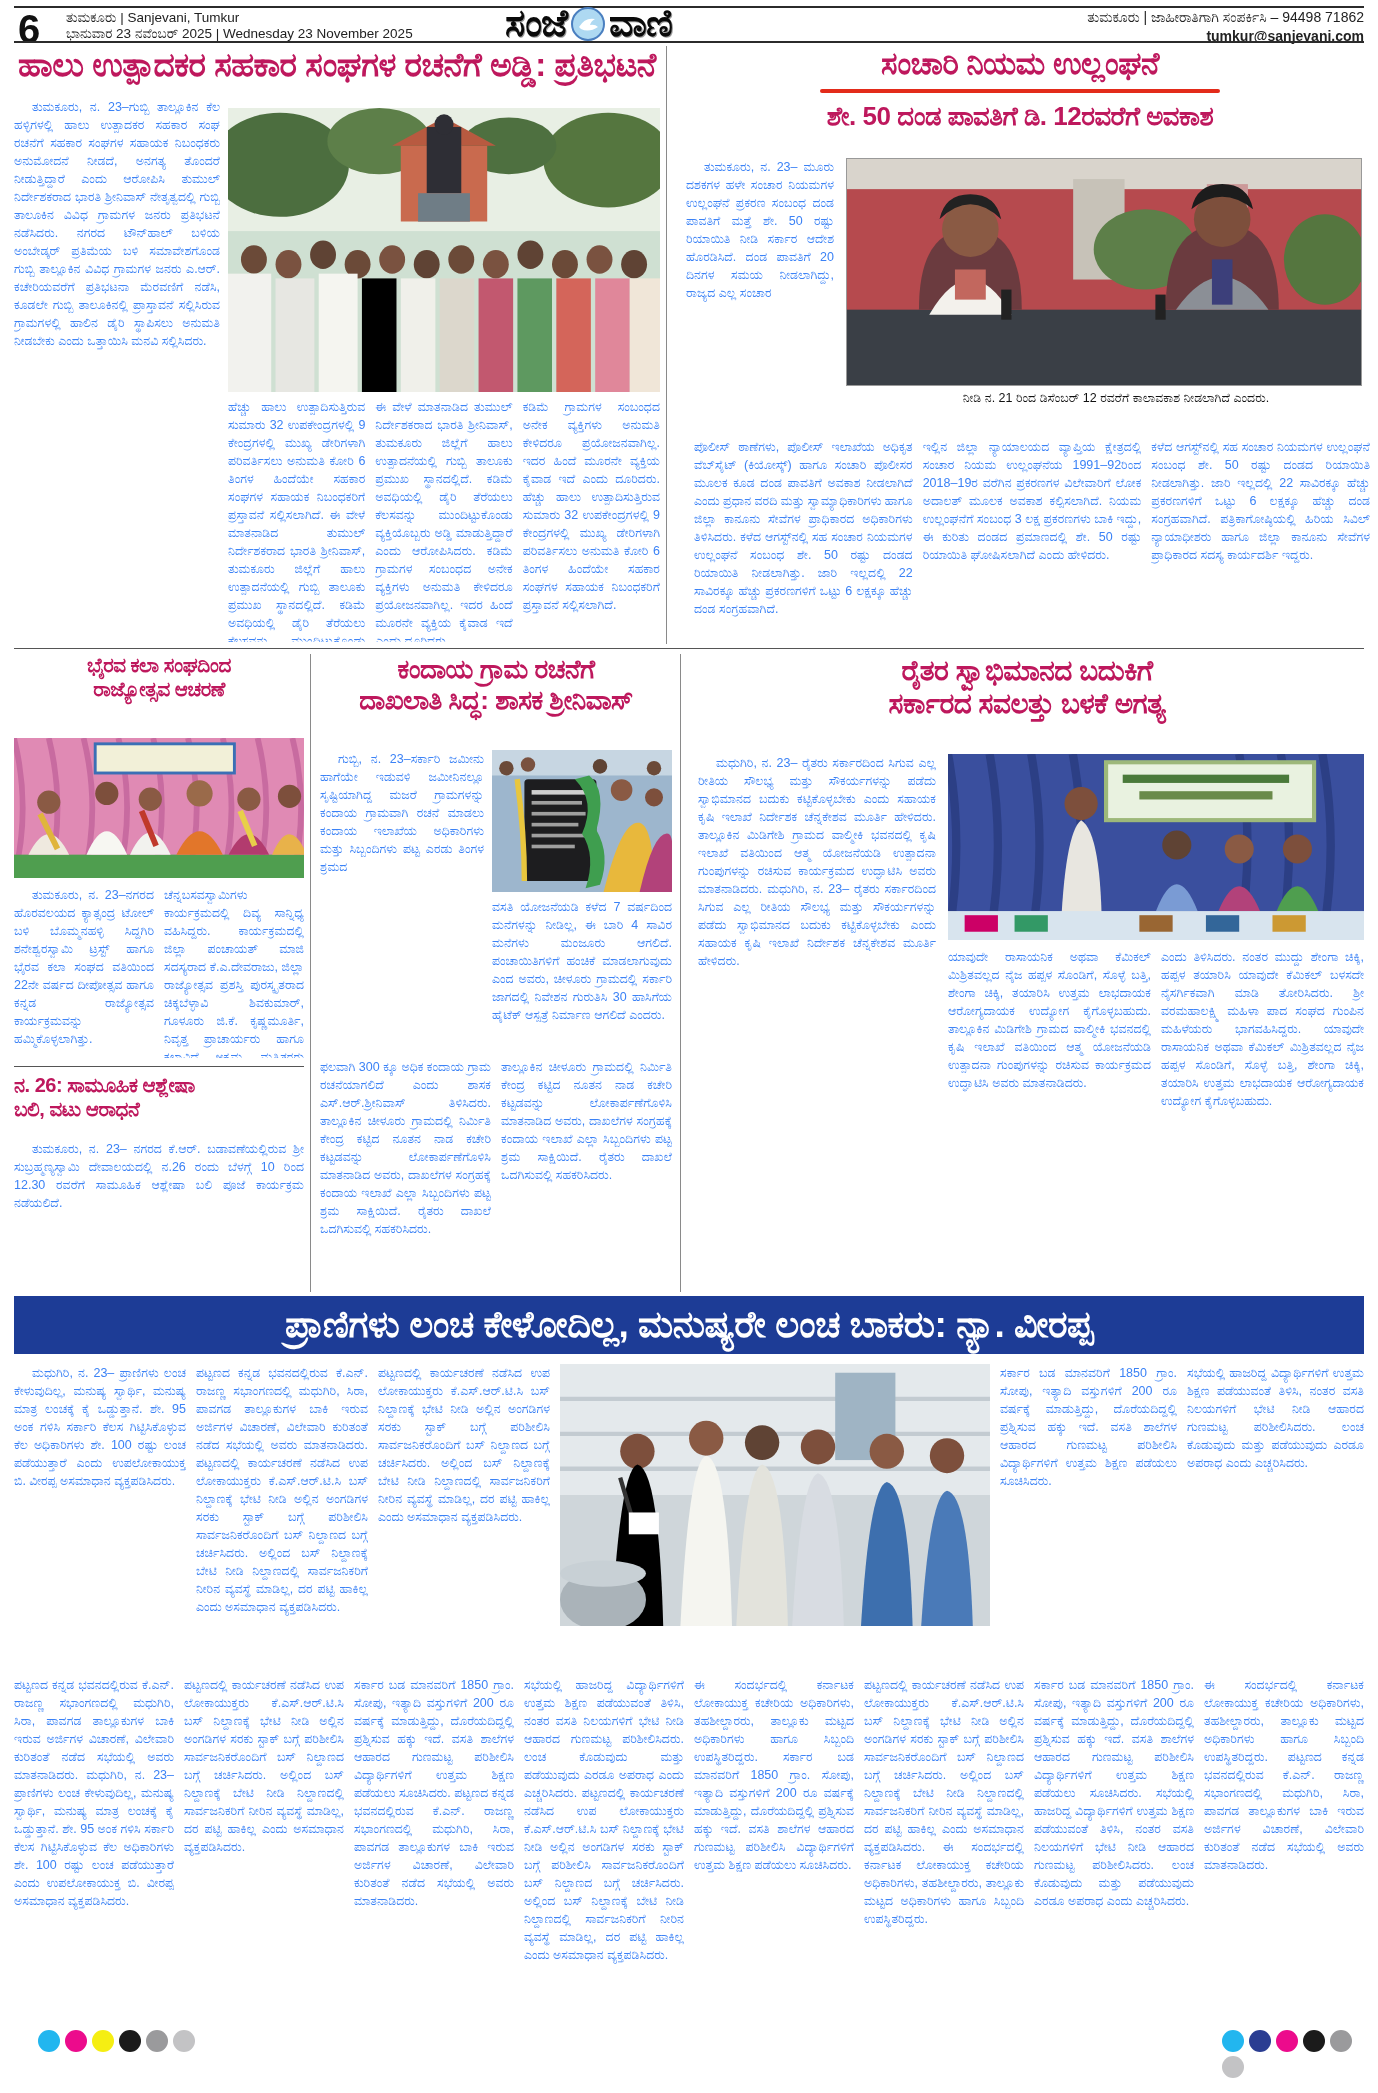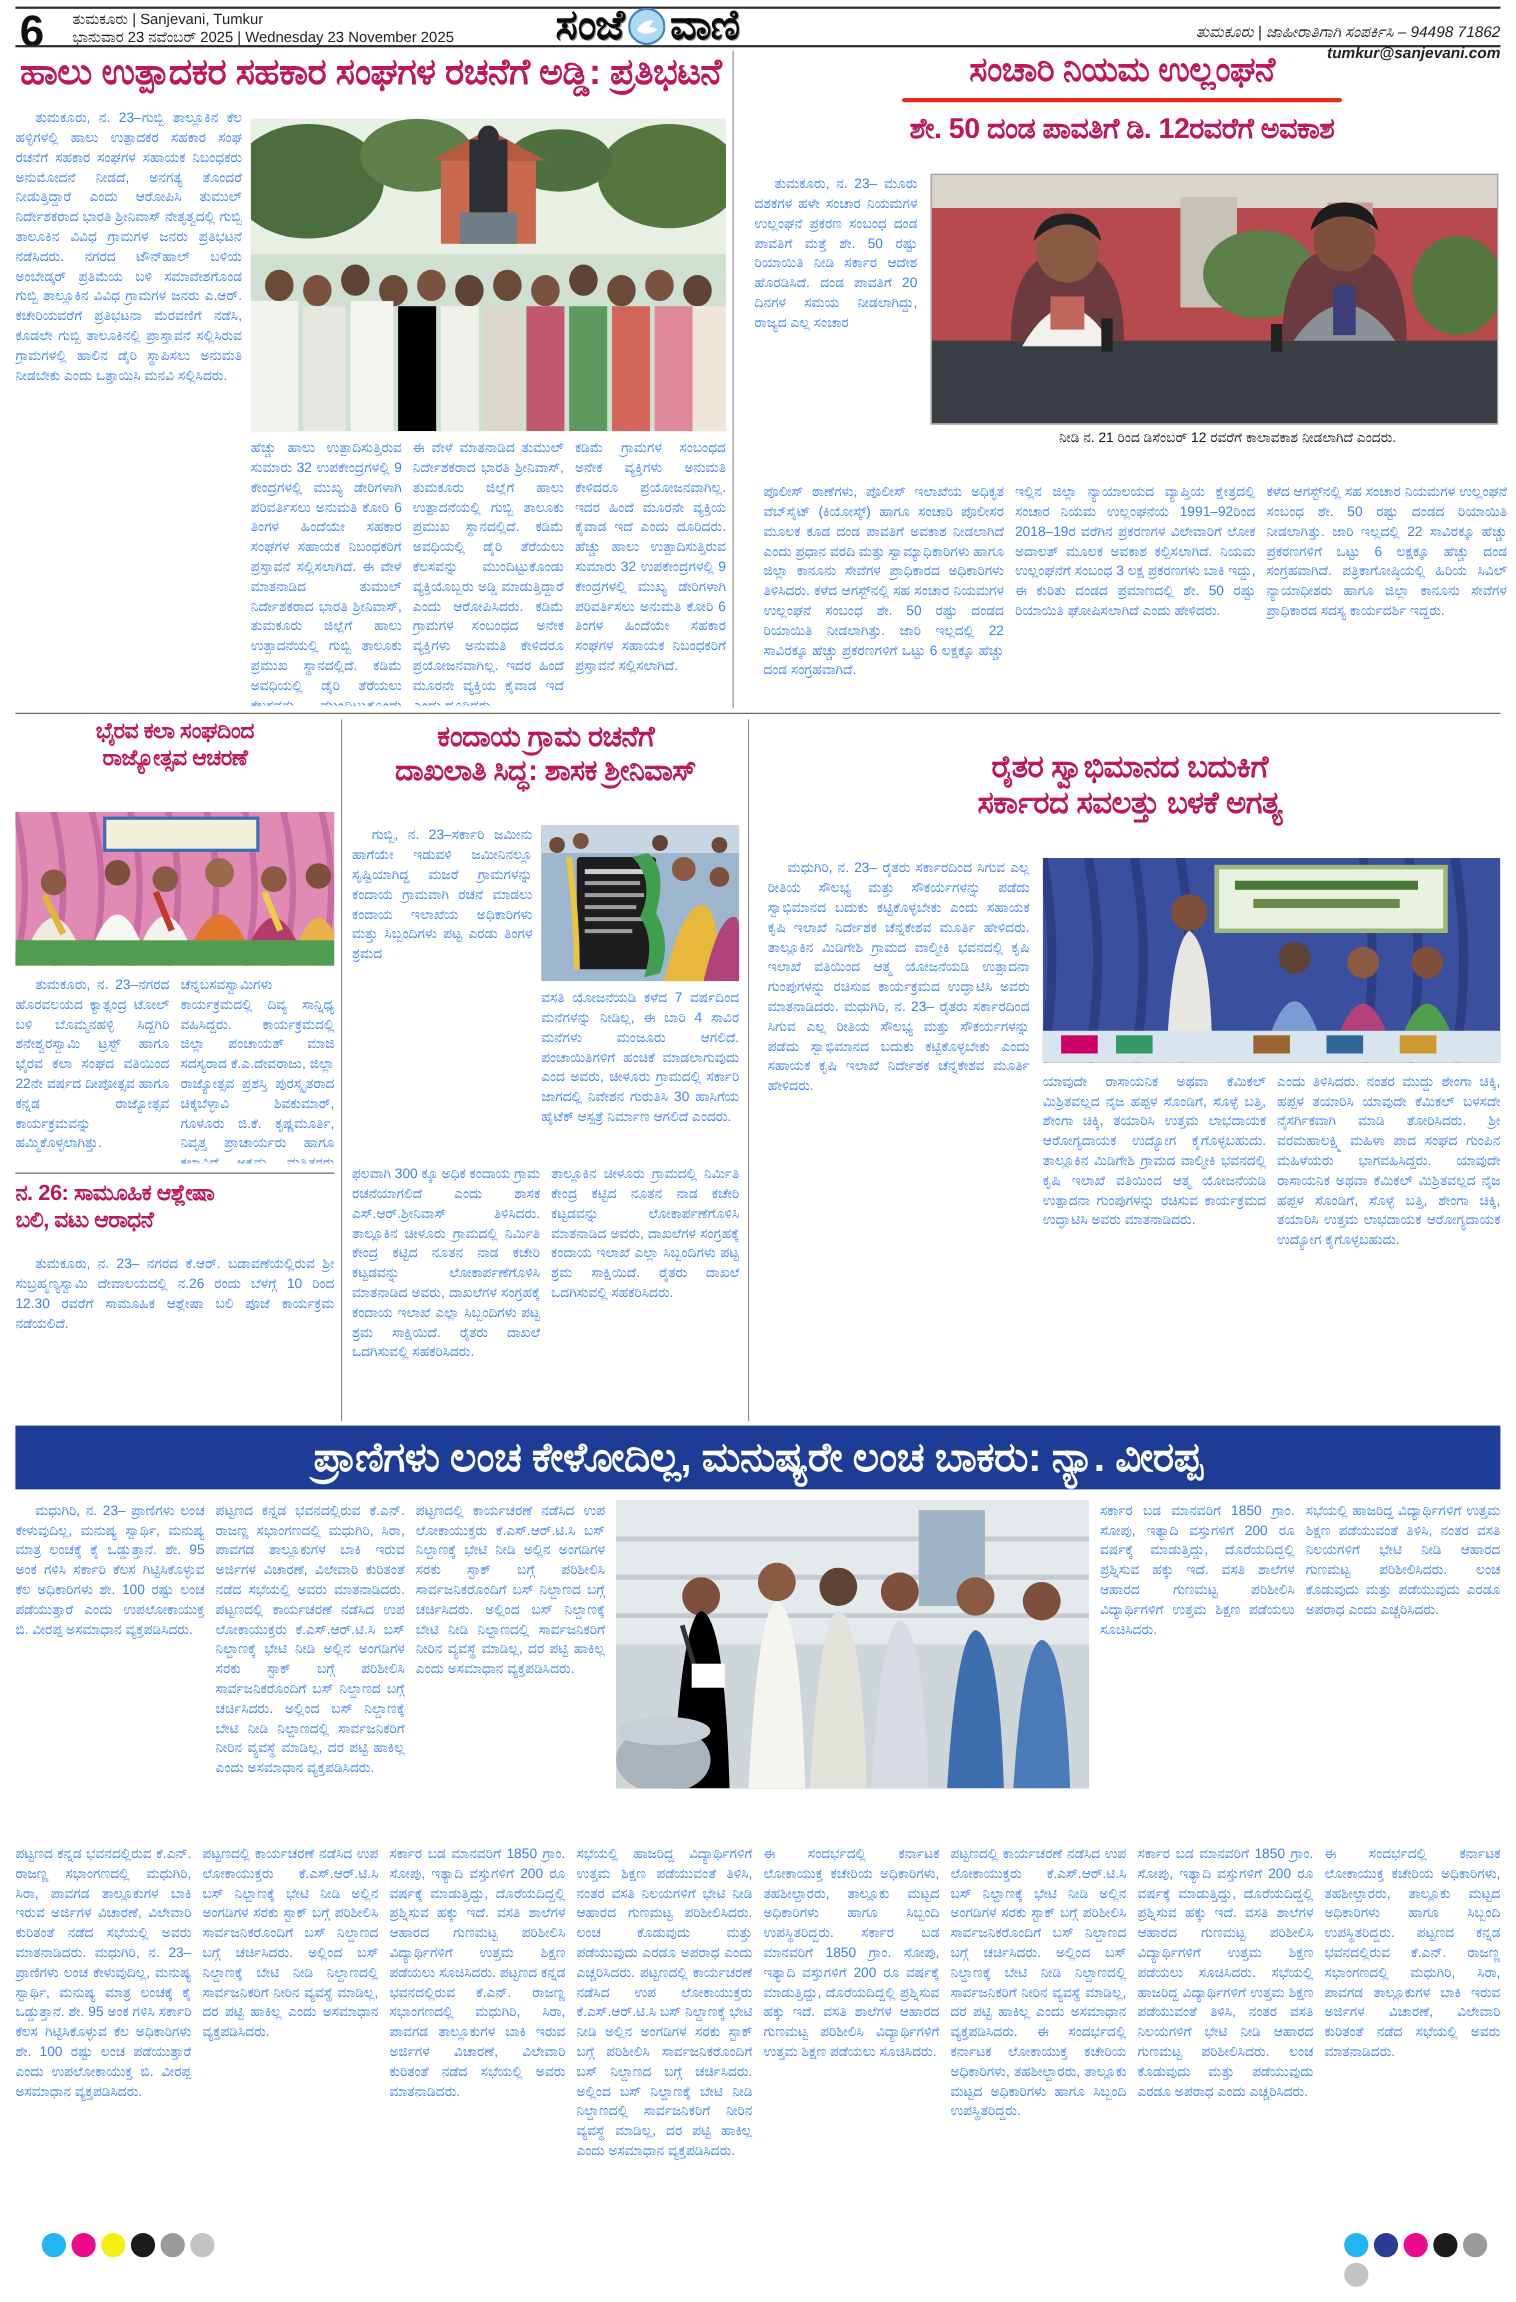--- a/index.html
+++ b/index.html
@@ -60,21 +60,21 @@
   <span>ಸಂಜೆ</span>
   <span style="width:34px;height:34px;display:inline-block;">
     <svg viewBox="0 0 34 34">
         <circle cx="17" cy="17" r="16" fill="#aed9f2" stroke="#4a7fc0" stroke-width="2"></circle>
         <path d="M8 20 Q14 10 24 12 Q20 14 19 18 Q24 17 27 20 Q18 26 10 22 Z" fill="#fff"></path>
       </svg>
   </span>
   <span>ವಾಣಿ</span>
 </div>
 
-<div class="abs hdr-right" style="right:14px; top:20px; width:430px;font-style:italic;">
+<div class="abs hdr-right" style="right:14px; top:8px; width:430px;">
   <div>ತುಮಕೂರು  |  ಜಾಹೀರಾತಿಗಾಗಿ ಸಂಪರ್ಕಿಸಿ  –  94498 71862</div>
   <div style="font-weight:bold;">tumkur@sanjevani.com</div>
 </div>
 
 <div class="abs rule" style="left:14px; top:41px; width:1350px; height:2px;"></div>
 
 <div class="abs" style="left:14px; top:46px; width:646px; height:598px;">
   <div class="headline h-main">ಹಾಲು ಉತ್ಪಾದಕರ ಸಹಕಾರ ಸಂಘಗಳ ರಚನೆಗೆ ಅಡ್ಡಿ: ಪ್ರತಿಭಟನೆ</div>
 
   <div class="abs bodytxt lead-indent" style="left:0; top:52px; width:206px; height:544px;">ತುಮಕೂರು, ನ. 23–ಗುಬ್ಬಿ ತಾಲ್ಲೂಕಿನ ಕೆಲ ಹಳ್ಳಿಗಳಲ್ಲಿ ಹಾಲು ಉತ್ಪಾದಕರ ಸಹಕಾರ ಸಂಘ ರಚನೆಗೆ ಸಹಕಾರ ಸಂಘಗಳ ಸಹಾಯಕ ನಿಬಂಧಕರು ಅನುಮೋದನೆ ನೀಡದೆ, ಅನಗತ್ಯ ತೊಂದರೆ ನೀಡುತ್ತಿದ್ದಾರೆ ಎಂದು ಆರೋಪಿಸಿ ತುಮುಲ್ ನಿರ್ದೇಶಕರಾದ ಭಾರತಿ ಶ್ರೀನಿವಾಸ್ ನೇತೃತ್ವದಲ್ಲಿ ಗುಬ್ಬಿ ತಾಲೂಕಿನ ವಿವಿಧ ಗ್ರಾಮಗಳ ಜನರು ಪ್ರತಿಭಟನೆ ನಡೆಸಿದರು.  ನಗರದ ಟೌನ್‌ಹಾಲ್ ಬಳಿಯ ಅಂಬೇಡ್ಕರ್ ಪ್ರತಿಮೆಯ ಬಳಿ ಸಮಾವೇಶಗೊಂಡ ಗುಬ್ಬಿ ತಾಲ್ಲೂಕಿನ ವಿವಿಧ ಗ್ರಾಮಗಳ ಜನರು ಎ.ಆರ್. ಕಚೇರಿಯವರೆಗೆ ಪ್ರತಿಭಟನಾ ಮೆರವಣಿಗೆ ನಡೆಸಿ, ಕೂಡಲೇ ಗುಬ್ಬಿ ತಾಲೂಕಿನಲ್ಲಿ ಪ್ರಾಸ್ತಾವನೆ ಸಲ್ಲಿಸಿರುವ ಗ್ರಾಮಗಳಲ್ಲಿ ಹಾಲಿನ ಡೈರಿ ಸ್ಥಾಪಿಸಲು ಅನುಮತಿ ನೀಡಬೇಕು ಎಂದು ಒತ್ತಾಯಿಸಿ ಮನವಿ ಸಲ್ಲಿಸಿದರು.</div>
@@ -255,21 +255,21 @@
   <div class="abs bodytxt" style="left:172px; top:244px; width:180px; height:152px;">ವಸತಿ ಯೋಜನೆಯಡಿ ಕಳೆದ 7 ವರ್ಷದಿಂದ ಮನೆಗಳನ್ನು ನೀಡಿಲ್ಲ, ಈ ಬಾರಿ 4 ಸಾವಿರ ಮನೆಗಳು ಮಂಜೂರು ಆಗಲಿದೆ. ಪಂಚಾಯಿತಿಗಳಿಗೆ ಹಂಚಿಕೆ ಮಾಡಲಾಗುವುದು ಎಂದ ಅವರು, ಚೀಳೂರು ಗ್ರಾಮದಲ್ಲಿ ಸರ್ಕಾರಿ ಜಾಗದಲ್ಲಿ ನಿವೇಶನ ಗುರುತಿಸಿ 30 ಹಾಸಿಗೆಯ ಹೈಟೆಕ್ ಆಸ್ಪತ್ರೆ ನಿರ್ಮಾಣ ಆಗಲಿದೆ ಎಂದರು.</div>
 
   <div class="abs cols" style="left:0; top:404px; width:352px; height:230px;">
     <div class="bodytxt">ಫಲವಾಗಿ 300 ಕ್ಕೂ ಅಧಿಕ ಕಂದಾಯ ಗ್ರಾಮ ರಚನೆಯಾಗಲಿದೆ ಎಂದು ಶಾಸಕ ಎಸ್.ಆರ್.ಶ್ರೀನಿವಾಸ್ ತಿಳಿಸಿದರು.  ತಾಲ್ಲೂಕಿನ ಚೀಳೂರು ಗ್ರಾಮದಲ್ಲಿ ನಿರ್ಮಿತಿ ಕೇಂದ್ರ ಕಟ್ಟಿದ ನೂತನ ನಾಡ ಕಚೇರಿ ಕಟ್ಟಡವನ್ನು ಲೋಕಾರ್ಪಣೆಗೊಳಿಸಿ ಮಾತನಾಡಿದ ಅವರು, ದಾಖಲೆಗಳ ಸಂಗ್ರಹಕ್ಕೆ ಕಂದಾಯ ಇಲಾಖೆ ಎಲ್ಲಾ ಸಿಬ್ಬಂದಿಗಳು ಪಟ್ಟ ಶ್ರಮ ಸಾಕ್ಷಿಯಿದೆ. ರೈತರು ದಾಖಲೆ ಒದಗಿಸುವಲ್ಲಿ ಸಹಕರಿಸಿದರು.</div>
     <div class="bodytxt">ತಾಲ್ಲೂಕಿನ ಚೀಳೂರು ಗ್ರಾಮದಲ್ಲಿ ನಿರ್ಮಿತಿ ಕೇಂದ್ರ ಕಟ್ಟಿದ ನೂತನ ನಾಡ ಕಚೇರಿ ಕಟ್ಟಡವನ್ನು ಲೋಕಾರ್ಪಣೆಗೊಳಿಸಿ ಮಾತನಾಡಿದ ಅವರು, ದಾಖಲೆಗಳ ಸಂಗ್ರಹಕ್ಕೆ ಕಂದಾಯ ಇಲಾಖೆ ಎಲ್ಲಾ ಸಿಬ್ಬಂದಿಗಳು ಪಟ್ಟ ಶ್ರಮ ಸಾಕ್ಷಿಯಿದೆ. ರೈತರು ದಾಖಲೆ ಒದಗಿಸುವಲ್ಲಿ ಸಹಕರಿಸಿದರು.</div>
   </div>
 </div>
 
 <div class="abs vdiv" style="left:680px; top:654px; height:638px;"></div>
 
-<div class="abs" style="left:690px; top:680px; width:674px; height:638px;">
+<div class="abs" style="left:690px; top:654px; width:674px; height:638px;">
   <div class="headline h-mid2" style="font-size:28px;">
     <div>ರೈತರ ಸ್ವಾಭಿಮಾನದ ಬದುಕಿಗೆ</div>
     <div>ಸರ್ಕಾರದ ಸವಲತ್ತು ಬಳಕೆ ಅಗತ್ಯ</div>
   </div>
 
   <div class="abs bodytxt lead-indent" style="left:8px; top:100px; width:238px; height:534px;">ಮಧುಗಿರಿ, ನ. 23– ರೈತರು ಸರ್ಕಾರದಿಂದ ಸಿಗುವ ಎಲ್ಲ ರೀತಿಯ ಸೌಲಭ್ಯ ಮತ್ತು ಸೌಕರ್ಯಗಳನ್ನು ಪಡೆದು ಸ್ವಾಭಿಮಾನದ ಬದುಕು ಕಟ್ಟಿಕೊಳ್ಳಬೇಕು ಎಂದು ಸಹಾಯಕ ಕೃಷಿ ಇಲಾಖೆ ನಿರ್ದೇಶಕ ಚೆನ್ನಕೇಶವ ಮೂರ್ತಿ ಹೇಳಿದರು.  ತಾಲ್ಲೂಕಿನ ಮಿಡಿಗೇಶಿ ಗ್ರಾಮದ ವಾಲ್ಮೀಕಿ ಭವನದಲ್ಲಿ ಕೃಷಿ ಇಲಾಖೆ ವತಿಯಿಂದ ಆತ್ಮ ಯೋಜನೆಯಡಿ ಉತ್ಪಾದನಾ ಗುಂಪುಗಳನ್ನು ರಚಿಸುವ ಕಾರ್ಯಕ್ರಮದ ಉದ್ಘಾಟಿಸಿ ಅವರು ಮಾತನಾಡಿದರು.  ಮಧುಗಿರಿ, ನ. 23– ರೈತರು ಸರ್ಕಾರದಿಂದ ಸಿಗುವ ಎಲ್ಲ ರೀತಿಯ ಸೌಲಭ್ಯ ಮತ್ತು ಸೌಕರ್ಯಗಳನ್ನು ಪಡೆದು ಸ್ವಾಭಿಮಾನದ ಬದುಕು ಕಟ್ಟಿಕೊಳ್ಳಬೇಕು ಎಂದು ಸಹಾಯಕ ಕೃಷಿ ಇಲಾಖೆ ನಿರ್ದೇಶಕ ಚೆನ್ನಕೇಶವ ಮೂರ್ತಿ ಹೇಳಿದರು.</div>
 
   <div class="abs photo" style="left:258px; top:100px; width:416px; height:186px;">
     <svg viewBox="0 0 100 45" preserveAspectRatio="none">
       <rect width="100" height="45" fill="#3a4f9e"></rect>

